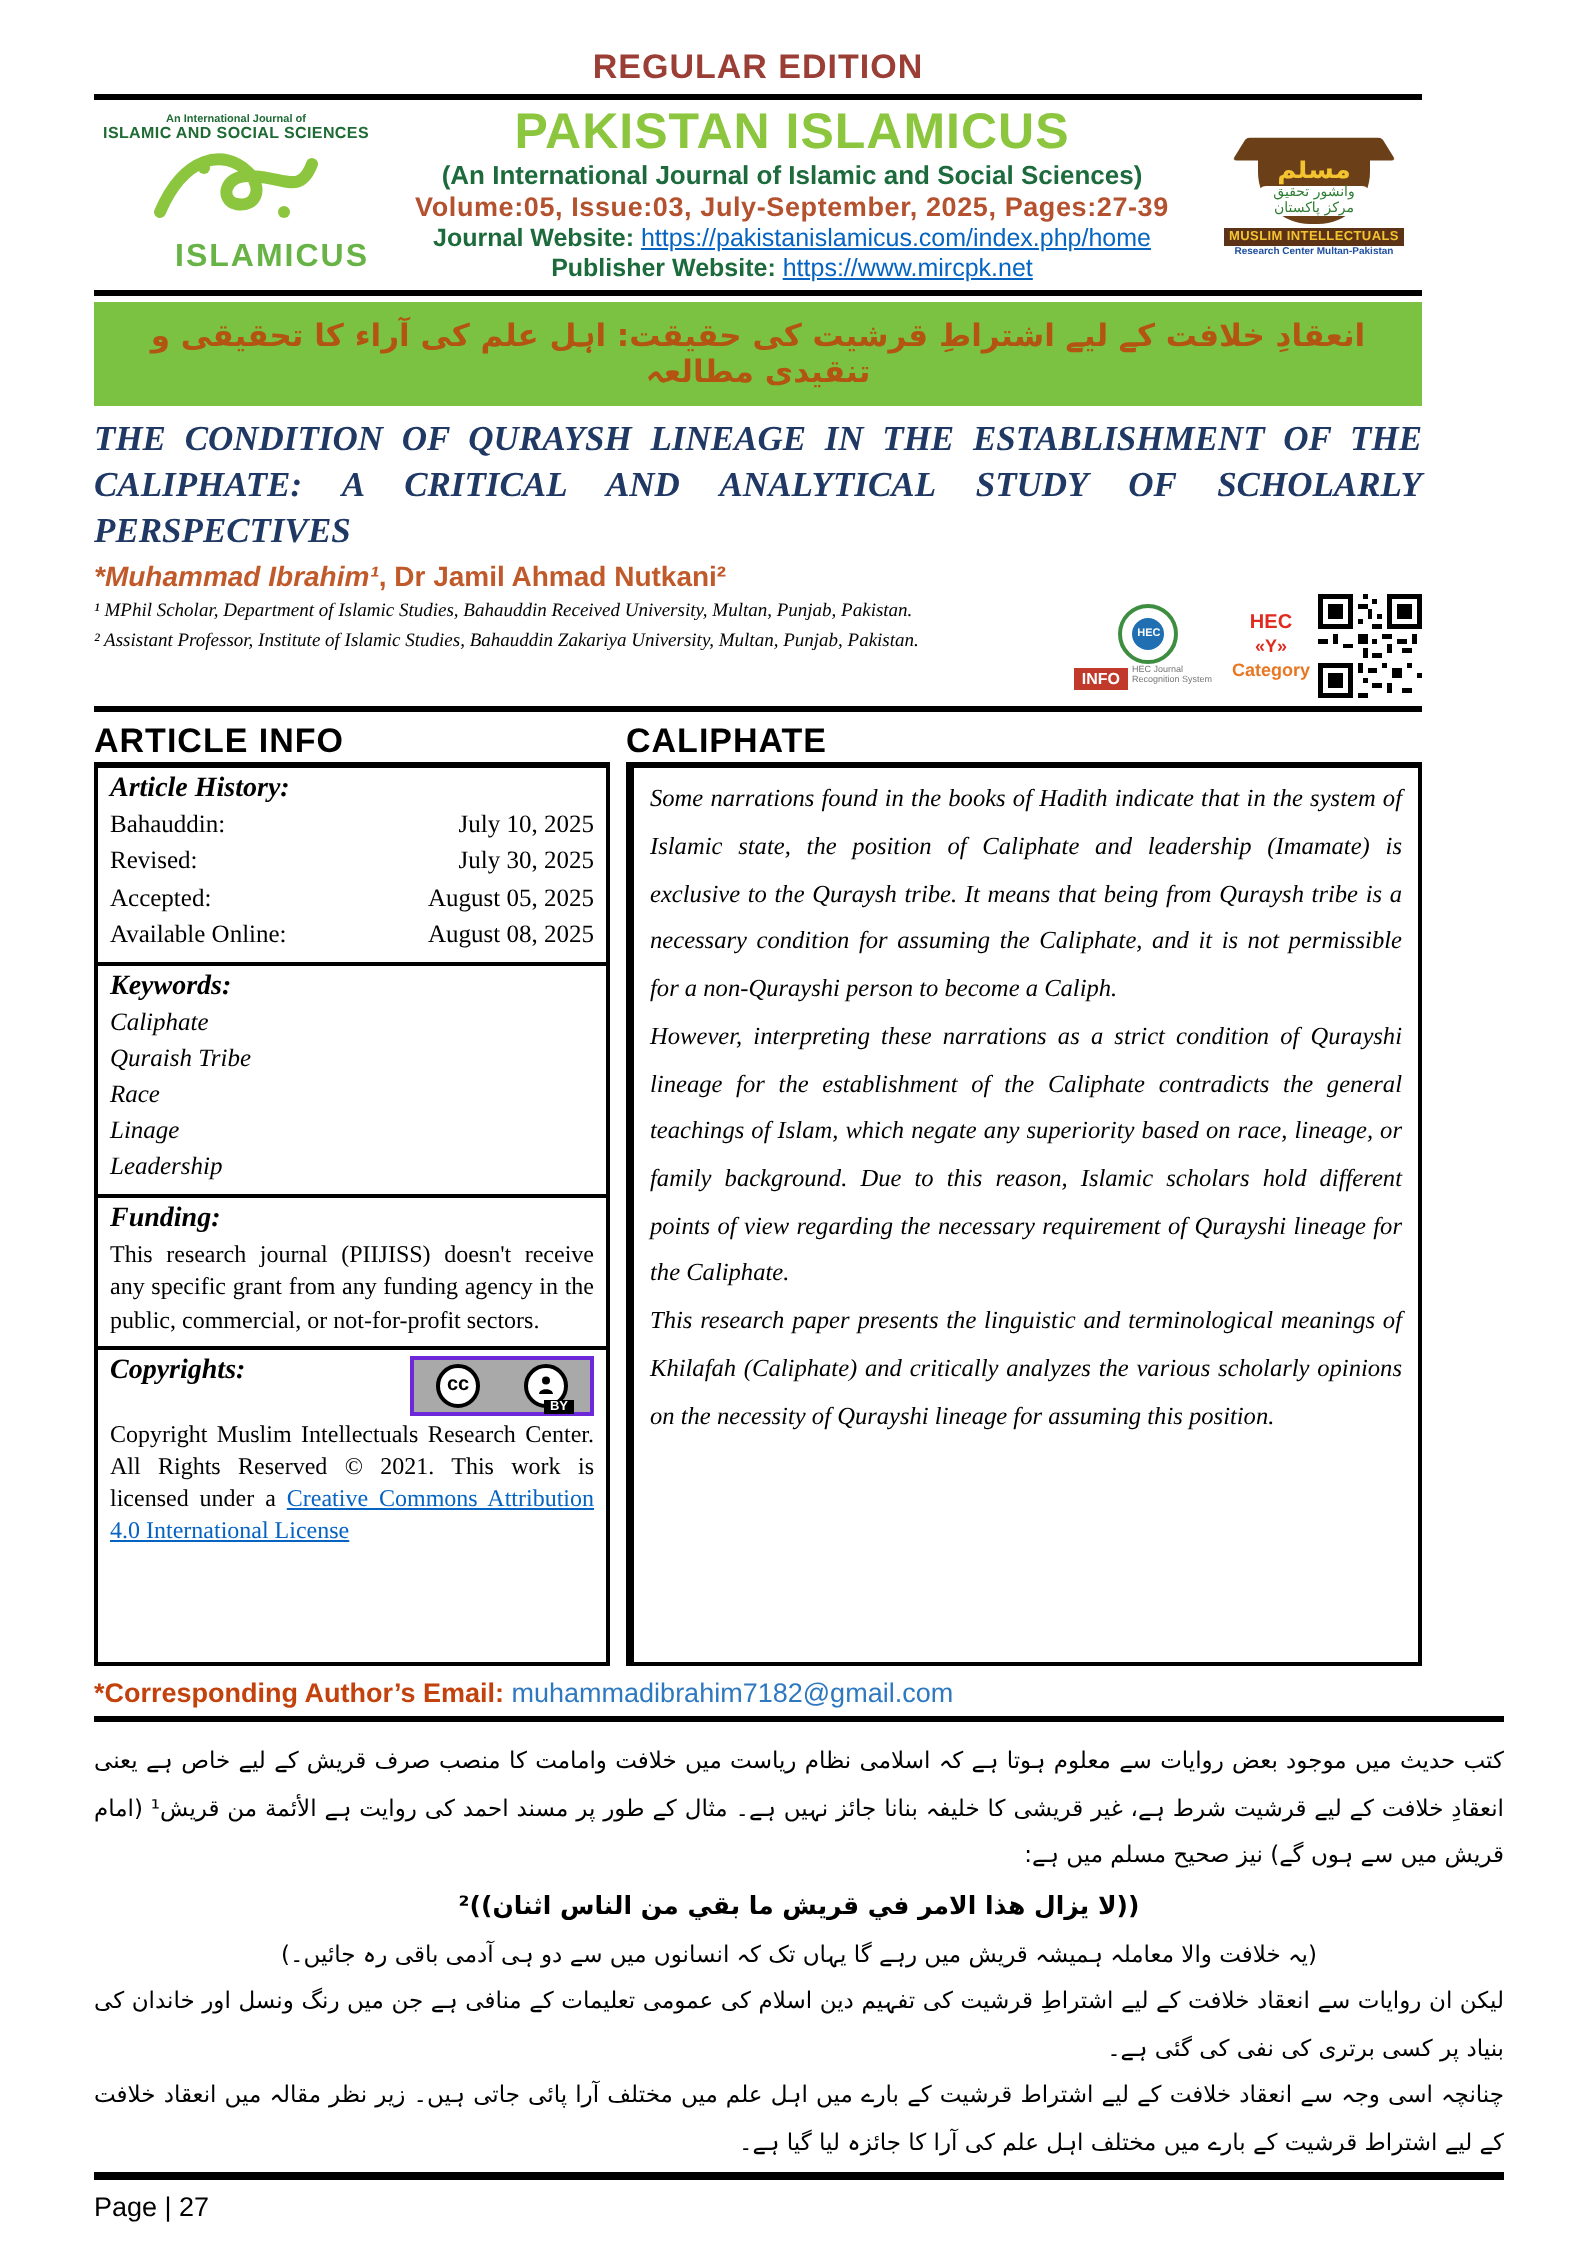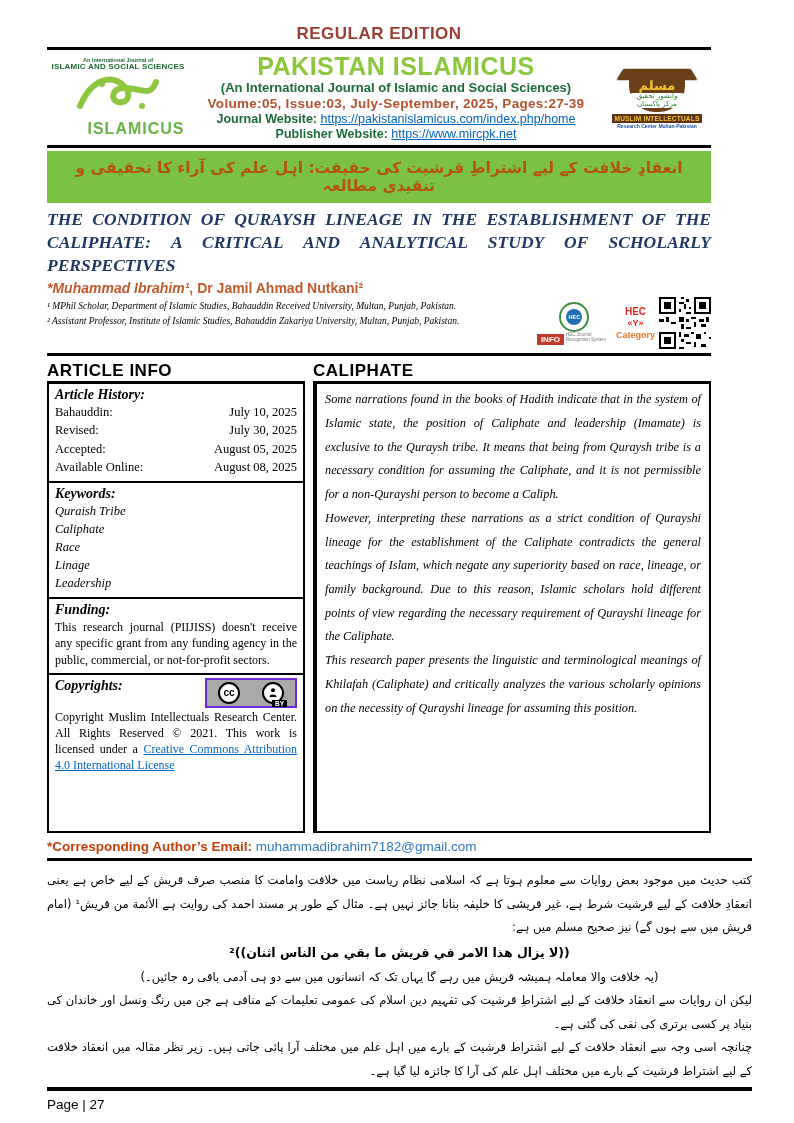--- a/index.html
+++ b/index.html
@@ -251,22 +251,22 @@
             <span>Accepted:</span>
               <span>August 05, 2025</span>
           </div>
           <div class="hist-row">
             <span>Available Online:</span>
               <span>August 08, 2025</span>
           </div>
         </div>
         <div class="sect">
           <div class="sect-title">Keywords:</div>
+          <div class="kw">Caliphate</div>
           <div class="kw">Quraish Tribe</div>
-          <div class="kw">Caliphate</div>
           <div class="kw">Race</div>
           <div class="kw">Linage</div>
           <div class="kw">Leadership</div>
         </div>
         <div class="sect">
           <div class="sect-title">Funding:</div>
           <div class="body-text">This research journal (PIIJISS) doesn't receive any specific grant from any funding agency in the public, commercial, or not-for-profit sectors.</div>
         </div>
         <div class="sect">
           <div class="cc-row">

